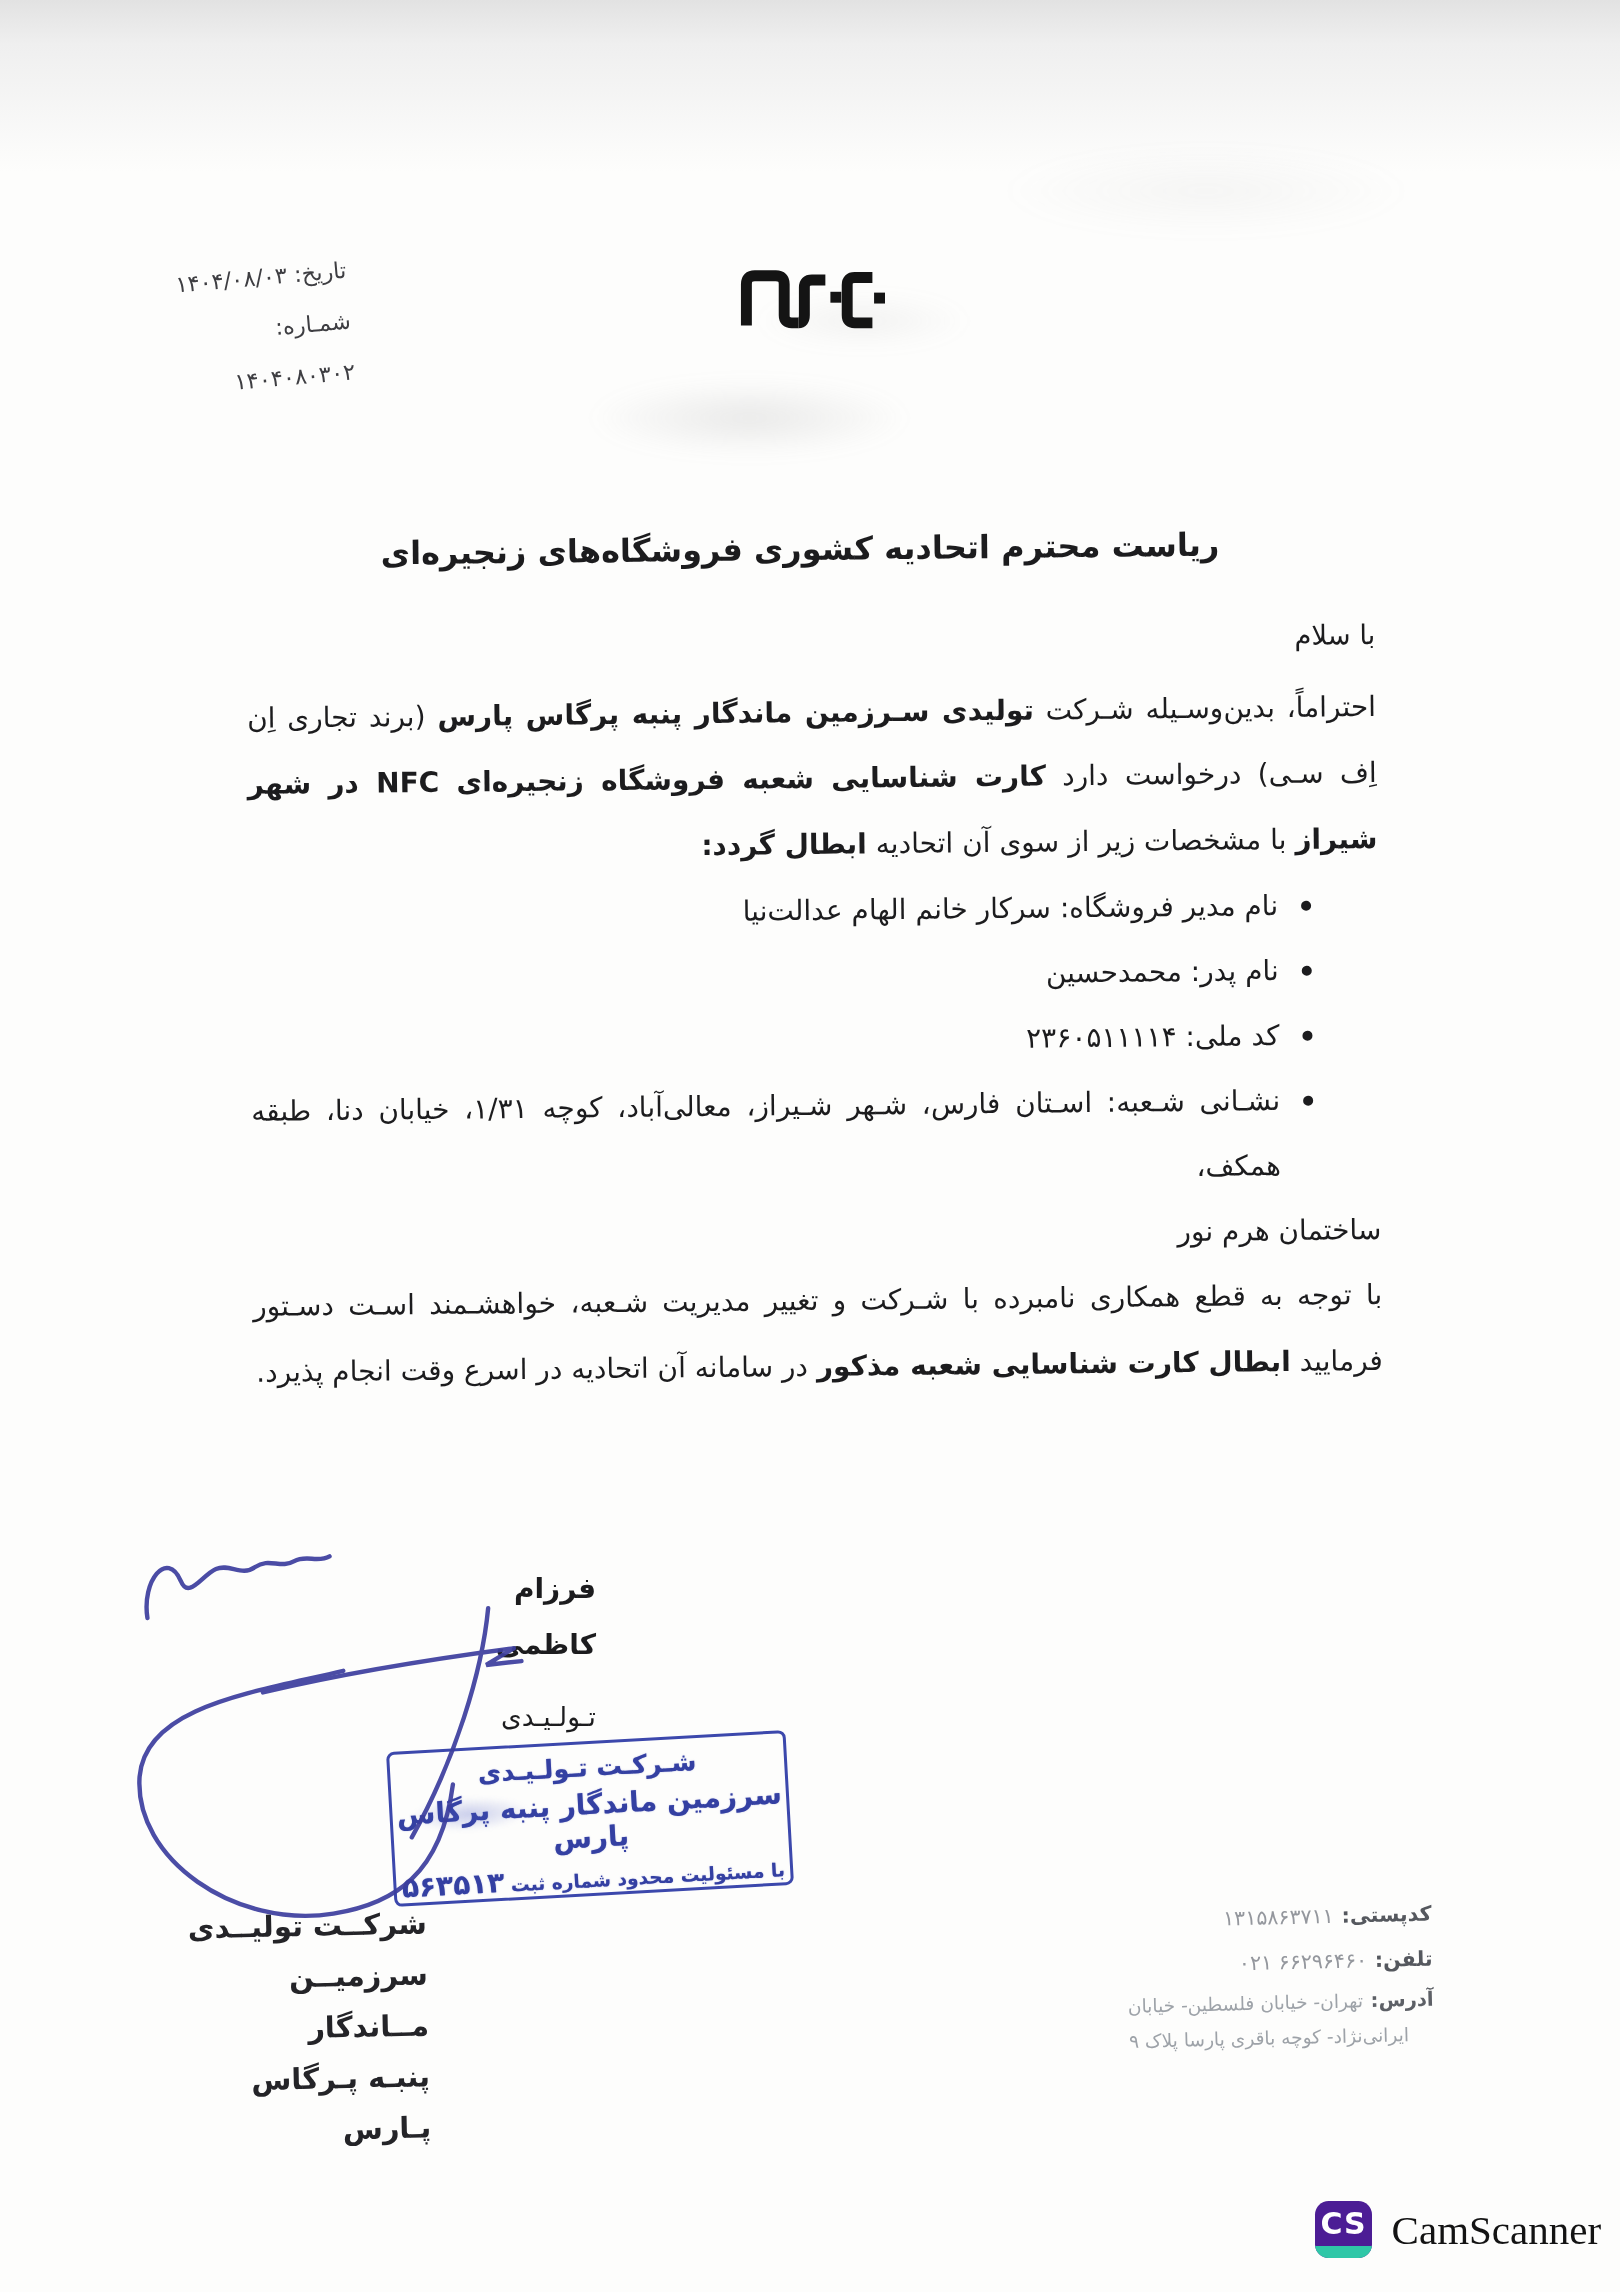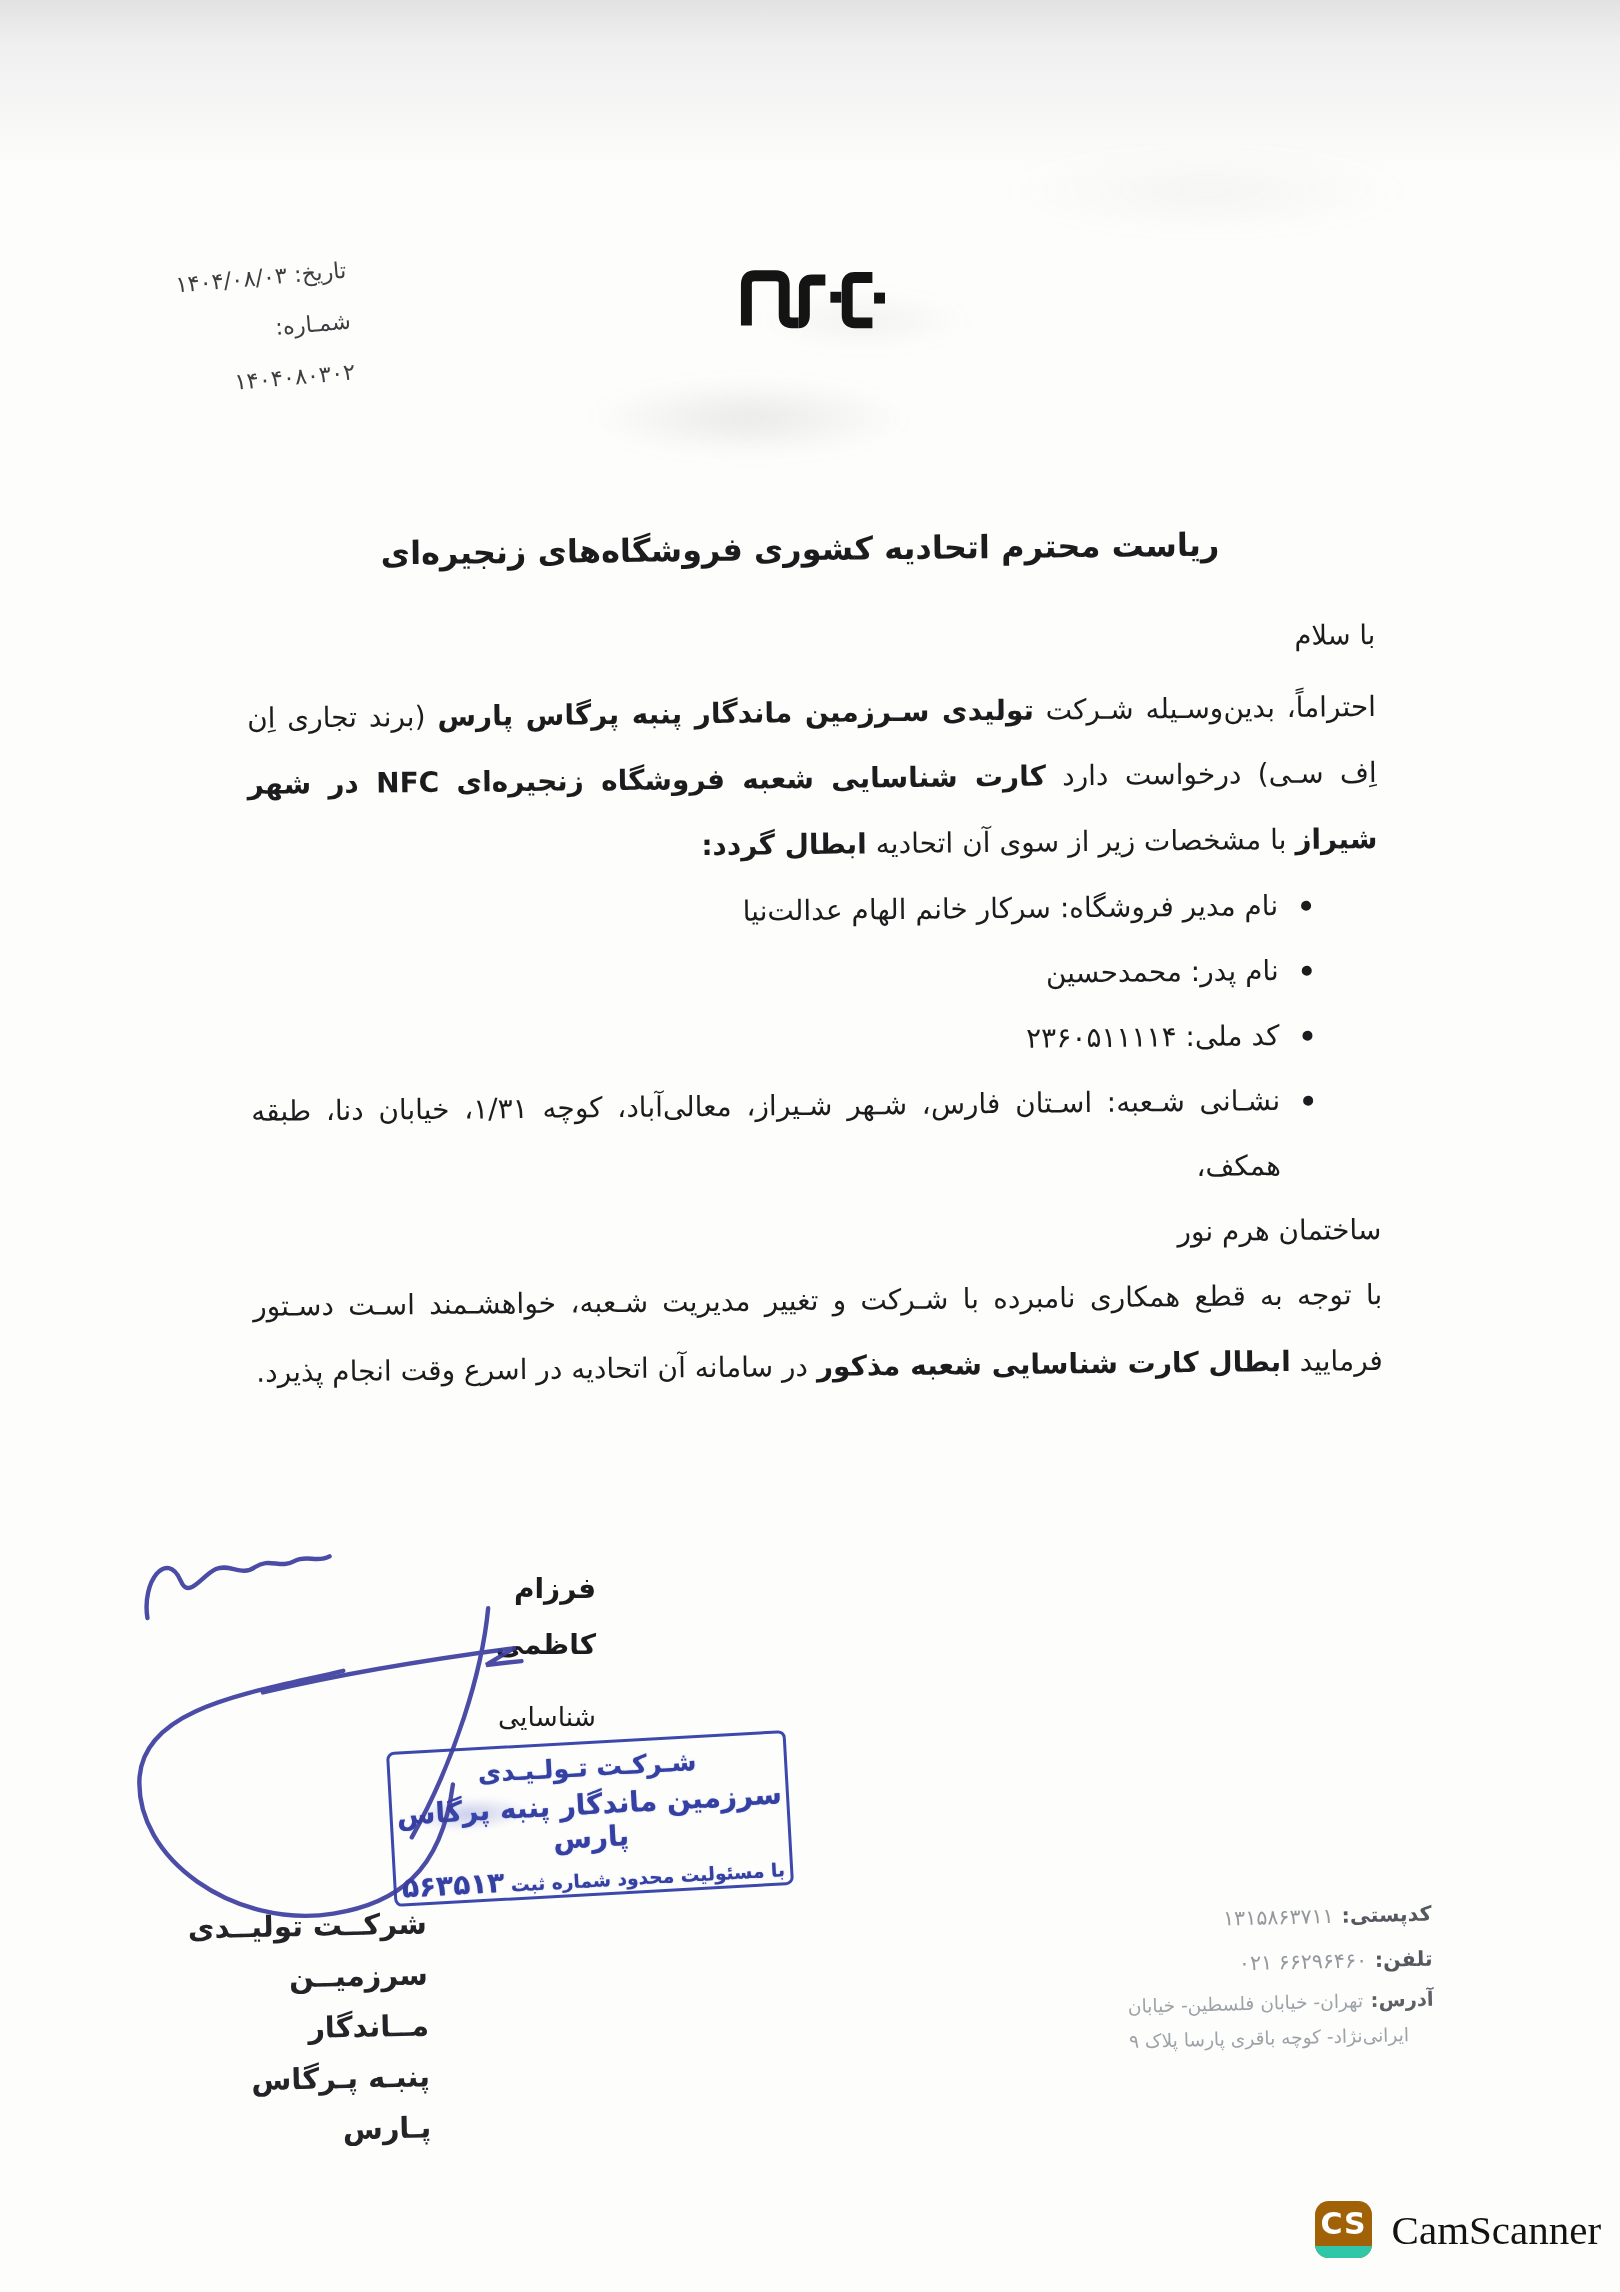--- a/index.html
+++ b/index.html
@@ -53,21 +53,21 @@
         transform:rotate(-1.4deg);}
   .c-line{line-height:45px;font-size:20.6px;color:#94979d;}
   .c-label{color:#55585e;font-weight:bold;margin-left:7.8px;}
   .c-val{letter-spacing:6.9px;}
   .ltr{direction:ltr;unicode-bidi:isolate;}
   .c-addr{line-height:35px;font-size:18.6px;color:#9da2a8;letter-spacing:1px;}
   .c-addr .c-label{font-size:19.6px;color:#5d6066;}
   .c-addr2{padding-right:25.5px;}
 
   .camscanner{position:absolute;left:1315px;top:2201px;display:flex;align-items:center;gap:19.6px;}
-  .cs-icon{position:relative;width:57px;height:57px;border-radius:13.7px;background:#a16207;overflow:hidden;flex:0 0 auto;}
+  .cs-icon{position:relative;width:57px;height:57px;border-radius:13.7px;background:#4c1d95;overflow:hidden;flex:0 0 auto;}
   .cs-icon span{position:absolute;left:0;right:0;top:4.9px;text-align:center;color:#fff;font-weight:bold;font-size:30px;letter-spacing:1px;}
   .cs-teal{position:absolute;left:0;right:0;bottom:0;height:11.8px;background:#2fc7a7;}
   .cs-text{font-family:"Liberation Serif","DejaVu Serif",serif;font-size:41px;color:#131313;text-align:right;}
 </style>
 </head>
 <body>
 
 <div class="page">
   <div class="top-shade"></div>
   <div class="blob blob1"></div>
@@ -98,21 +98,21 @@
       <li><span>نام پدر: محمدحسین</span></li>
       <li><span>کد ملی: ۲۳۶۰۵۱۱۱۱۴</span></li>
       <li><span>نشـانی شـعبه: اسـتان فارس، شـهر شـیراز، معالی‌آباد، کوچه ۱/۳۱، خیابان دنا، طبقه همکف،</span></li>
     </ul>
     <div class="bullet-cont">ساختمان هرم نور</div>
     <p class="para"><span>با توجه به قطع همکاری نامبرده با شـرکت و تغییر مدیریت شـعبه، خواهشـمند اسـت دسـتور فرمایید </span><b>ابطال کارت شناسایی شعبه مذکور</b><span> در سامانه آن اتحادیه در اسرع وقت انجام پذیرد.</span></p>
   </div>
 
   <div class="sig-block">
     <div class="sig-name">فرزام کاظمی</div>
-    <div class="sig-title">شناسایی</div>
+    <div class="sig-title">تـولـیـدی</div>
   </div>
 
   <div class="stamp">
     <div class="stamp-l1">شـرکـت تـولـیـدی</div>
     <div class="stamp-l2">سرزمین ماندگار پنبه پرگاس پارس</div>
     <div class="stamp-l3"><span>با مسئولیت محدود شماره ثبت</span> <span class="stamp-num ltr">۵۶۳۵۱۳</span></div>
   </div>
 
   <svg class="signature-svg" width="431" height="421" viewBox="0 0 440 430">
     <g fill="none" stroke="#3c3e9e" stroke-width="4.5" stroke-linecap="round" opacity="0.92">

